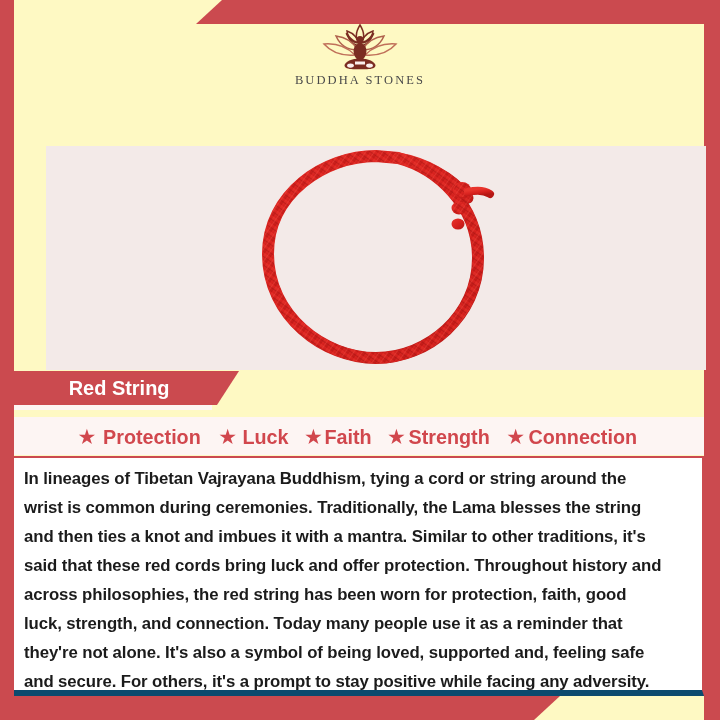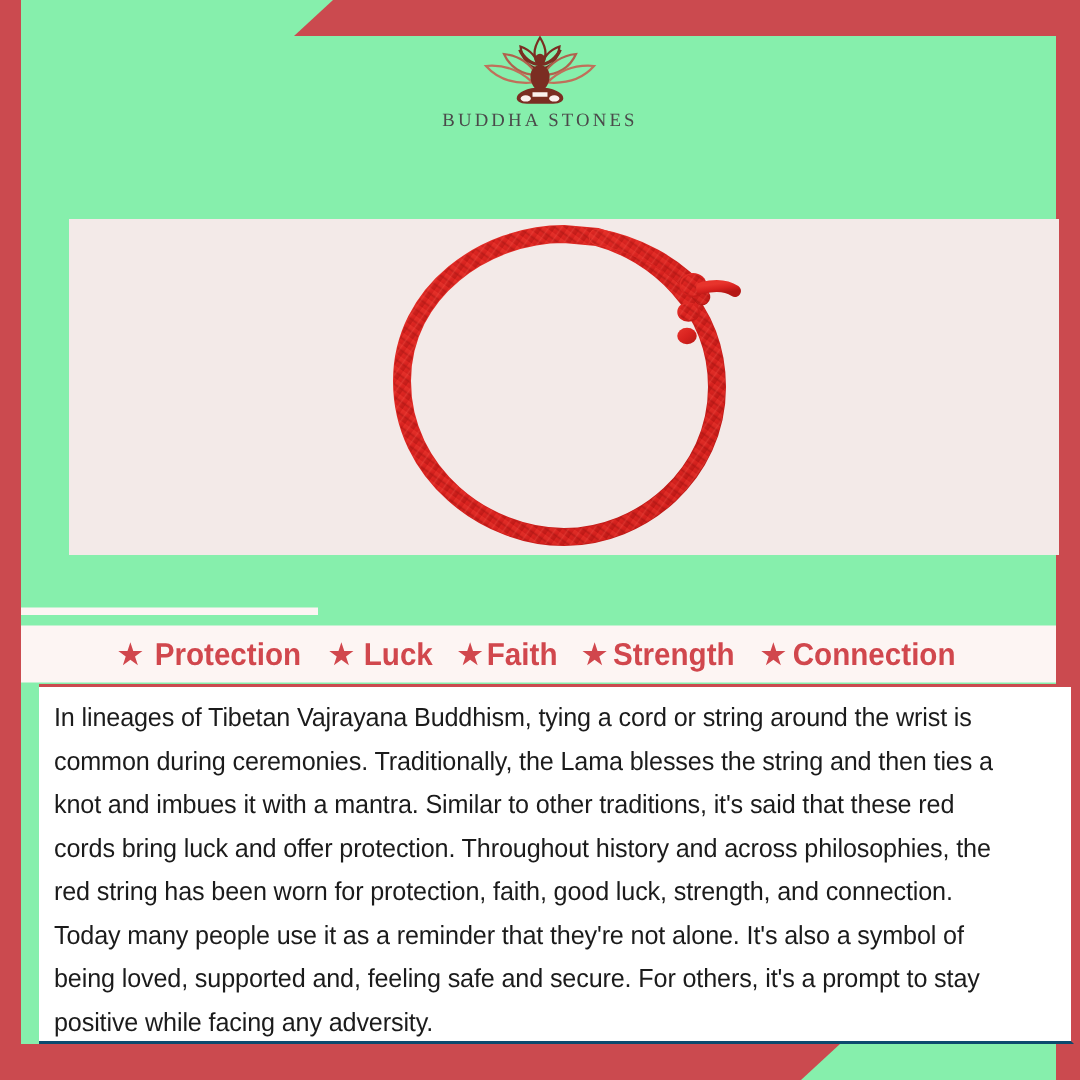--- a/index.html
+++ b/index.html
@@ -8,21 +8,21 @@
     width: 720px;
     height: 720px;
     overflow: hidden;
     font-family: "Liberation Sans", sans-serif;
   }
 
   #poster {
     position: relative;
     width: 720px;
     height: 720px;
-    background: #86efac;
+    background: #fef9c3;
     overflow: hidden;
   }
 
   
   .edge-left {
     position: absolute;
     left: 0; top: 0;
     width: 14px; height: 720px;
     background: #cb4a4f;
   }
@@ -151,27 +151,28 @@
     font-weight: bold;
     color: #d1474d;
     font-family: "Liberation Sans Narrow", "Liberation Sans", sans-serif;
     transform: scaleX(0.94);
   }
   .feature.tight { gap: 0px; }
 
   
   .body-box {
     position: absolute;
-    left: 26px; top: 456px;
+    left: 14px; top: 456px;
     width: 690px; height: 240px;
     background: #ffffff;
     border-top: 2px solid #cb4a4f;
-    border-bottom: 2px solid #0c4a6e;
+    border-bottom: 6px solid #0c4a6e;
     border-right: 2px solid #cb4a4f;
     padding: 6px 16px 0 10px;
+    font-weight: bold;
   }
   .body-text {
     font-size: 17.4px;
     line-height: 29px;
     color: #1b1b1b;
     font-family: "Liberation Sans Narrow", "Liberation Sans", sans-serif;
     transform: scaleX(0.965);
     transform-origin: left top;
     text-align: left;
     letter-spacing: -0.1px;
@@ -261,20 +262,23 @@
         <ellipse cx="213" cy="62" rx="7.5" ry="6.5" fill="url(#cordg)"></ellipse>
         <ellipse cx="213" cy="62" rx="6.5" ry="5.5" fill="url(#braid)" opacity="0.85"></ellipse>
         <ellipse cx="212" cy="78" rx="6.5" ry="5.5" fill="url(#cordg)"></ellipse>
 
         <path d="M222 46 C 230 44, 238 44, 244 48" fill="none" stroke="url(#cordg)" stroke-width="8" stroke-linecap="round"></path>
       </svg>
     </span>
   </div>
 
   <div class="ribbon-shadow"></div>
+  <div class="ribbon">
+    <span class="ribbon-text">Red String</span>
+  </div>
 
   <div class="features">
     <span class="feature">
       <span class="star">★</span>
       <span class="flabel">Protection</span>
     </span>
     <span class="feature">
       <span class="star">★</span>
       <span class="flabel">Luck</span>
     </span>

